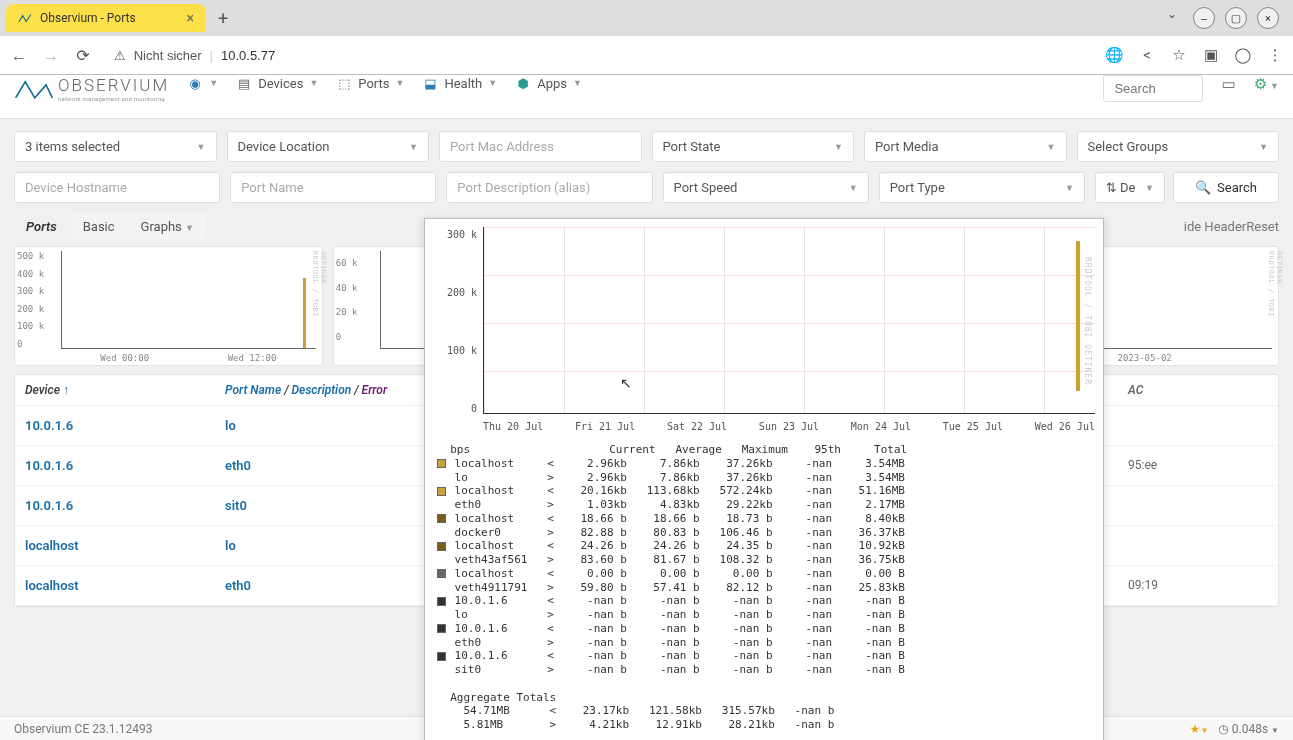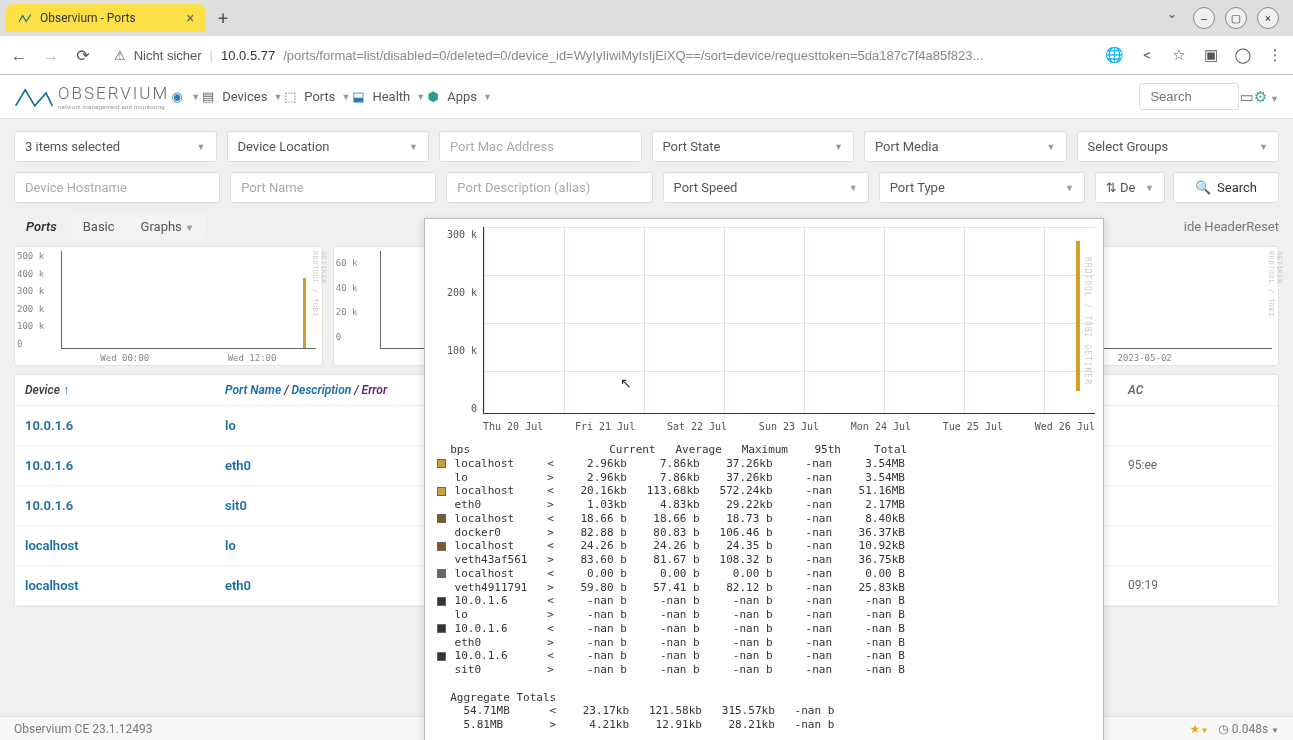--- a/index.html
+++ b/index.html
@@ -19,21 +19,21 @@
 .nav-btn { width: 22px; height: 22px; display: flex; align-items: center; justify-content: center; cursor: pointer; color: #555; font-size: 16px; }
 .nav-btn.disabled { color: #bbb; }
 .url-field { flex: 1; display: flex; align-items: center; gap: 8px; background: #fff; border-radius: 15px; padding: 3px 10px; font-size: 13px; color: #555; font-family: -apple-system, sans-serif; overflow: hidden; white-space: nowrap; }
 .url-warn { font-size: 13px; }
 .url-domain { color: #333; }
 .url-path { color: #888; }
 .addr-icons { display: flex; gap: 12px; color: #555; font-size: 15px; }
 .addr-icon { cursor: pointer; width: 20px; text-align: center; }
 
 
-.obs-nav { background: #fff; display: flex; align-items: center; height: 44px; padding: 0 14px; gap: 0; border-bottom: 1px solid #e2e2e2; }
+.obs-nav { background: #fff; display: flex; align-items: flex-start; height: 44px; padding: 0 14px; gap: 18px; border-bottom: 1px solid #e2e2e2; }
 .obs-logo { display: flex; align-items: center; gap: 4px; }
 .obs-logo svg { width: 40px; height: 24px; }
 .obs-logo-text { font-size: 17px; font-weight: 300; letter-spacing: 2px; color: #666; }
 .obs-logo-sub { font-size: 6px; color: #999; letter-spacing: 0.2px; }
 .nav-item { display: flex; align-items: center; gap: 6px; cursor: pointer; color: #555; font-size: 13px; }
 .nav-icon { width: 16px; height: 16px; display: inline-flex; align-items: center; justify-content: center; font-size: 13px; }
 .caret { font-size: 9px; color: #999; }
 .nav-search { margin-left: auto; }
 .nav-search input { border: 1px solid #ddd; border-radius: 3px; padding: 5px 10px; font-size: 13px; width: 100px; }
 .nav-right-icon { cursor: pointer; color: #777; font-size: 15px; }
@@ -116,21 +116,20 @@
   </div>
   <div class="addr-bar">
     <span class="nav-btn">←</span>
     <span class="nav-btn disabled">→</span>
     <span class="nav-btn">⟳</span>
     <div class="url-field">
       <span class="url-warn">⚠</span>
       <span>Nicht sicher</span>
       <span style="color:#ccc">|</span>
       <span class="url-domain">10.0.5.77</span>
-        <span class="url-path">/ports/format=list/disabled=0/deleted=0/device_id=WyIyIiwiMyIsIjEiXQ==/sort=device/requesttoken=5da187c7f4a85f823...</span>
     </div>
     <div class="addr-icons">
       <span class="addr-icon">🌐</span>
       <span class="addr-icon">&lt;</span>
       <span class="addr-icon">☆</span>
       <span class="addr-icon">▣</span>
       <span class="addr-icon">◯</span>
       <span class="addr-icon">⋮</span>
     </div>
   </div>

